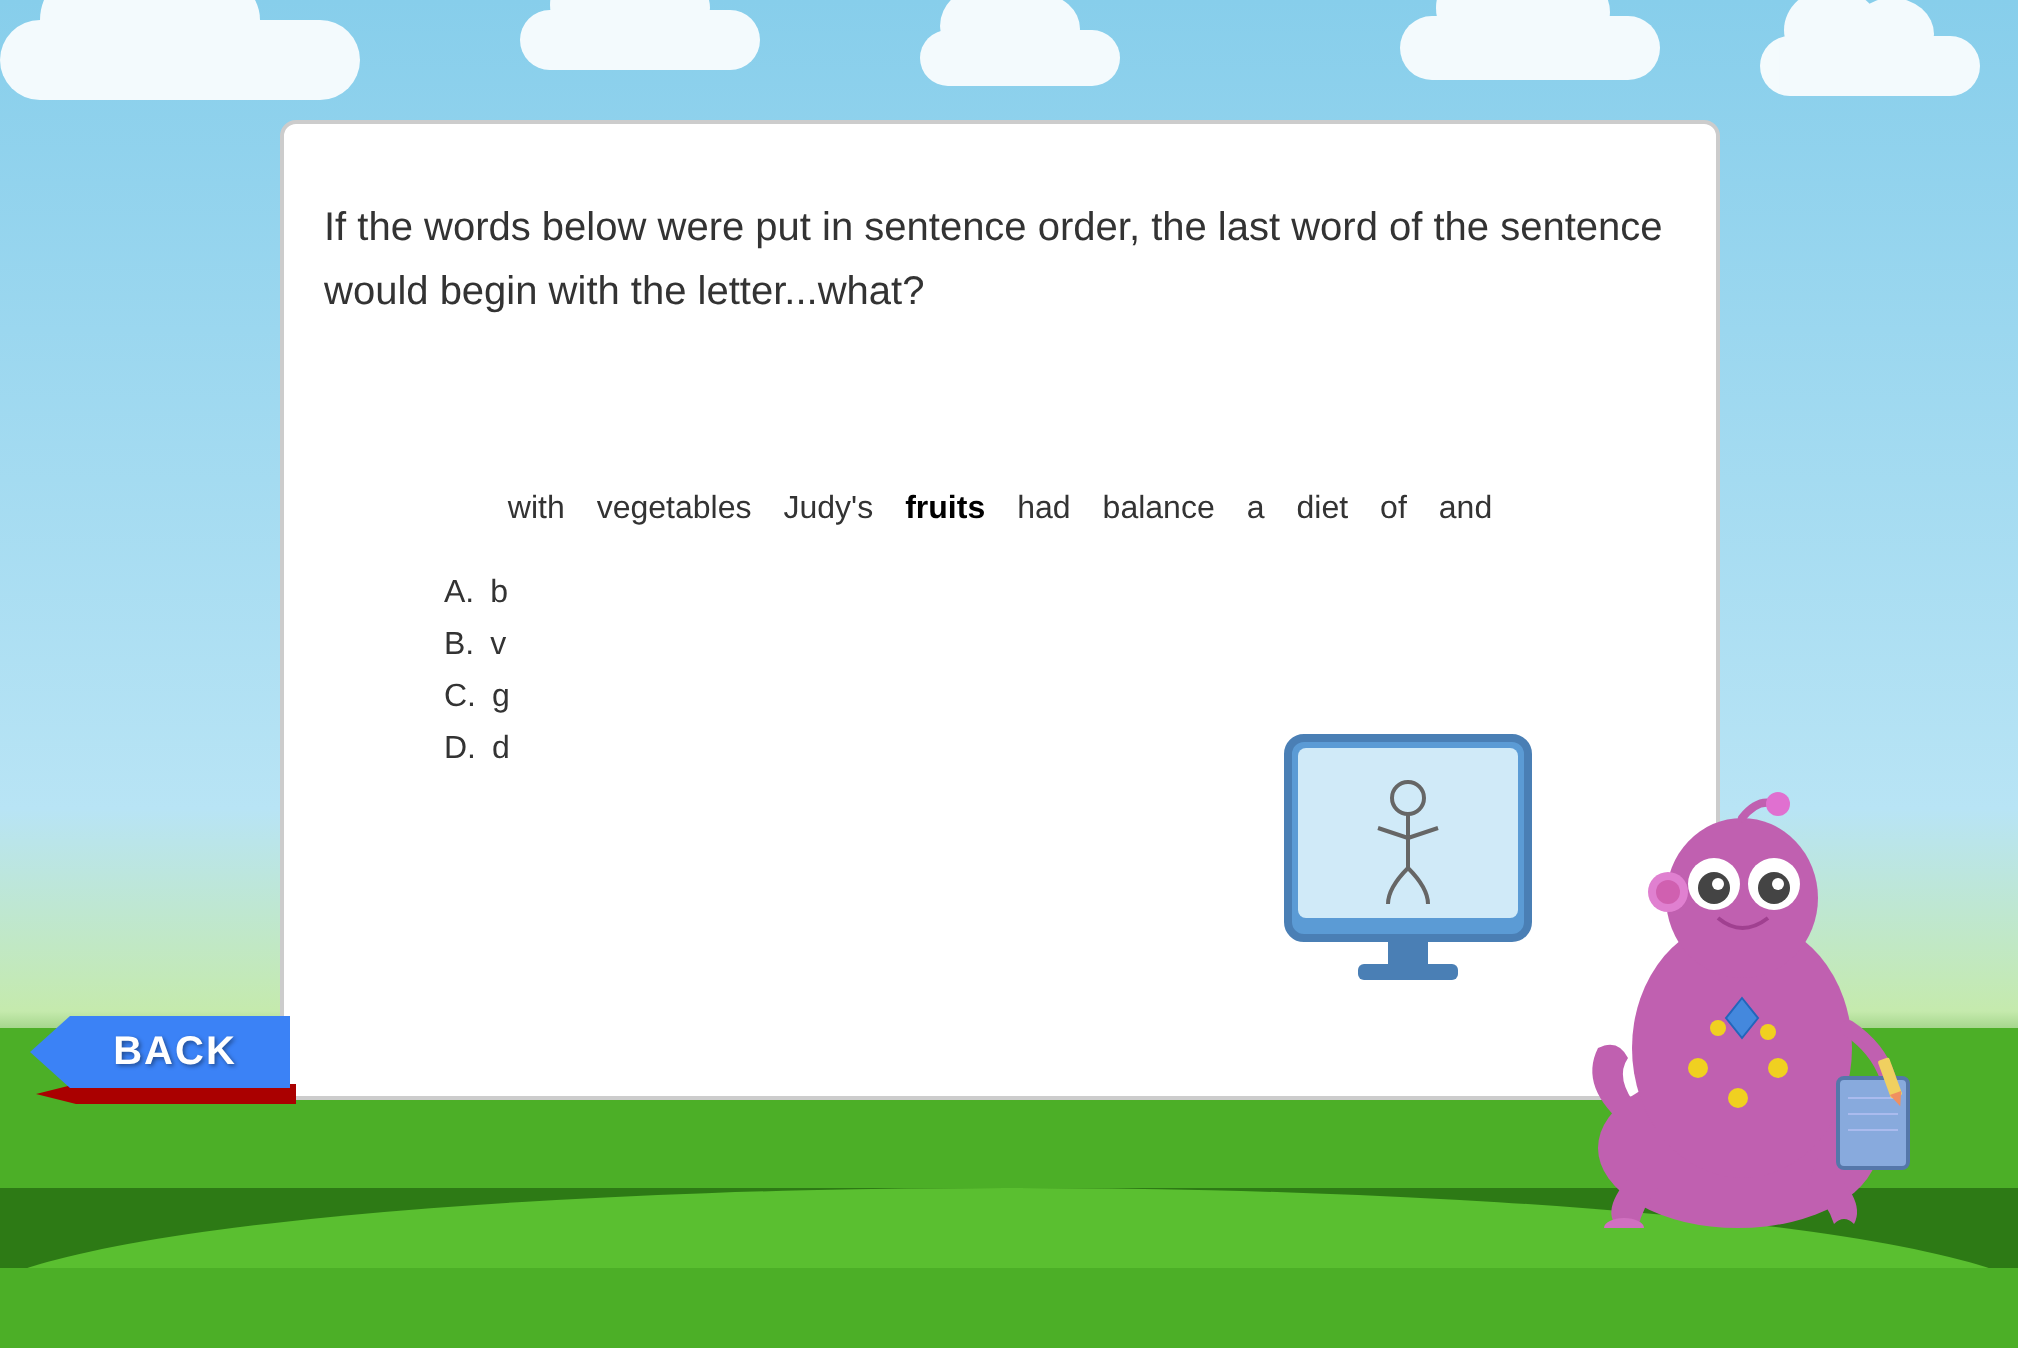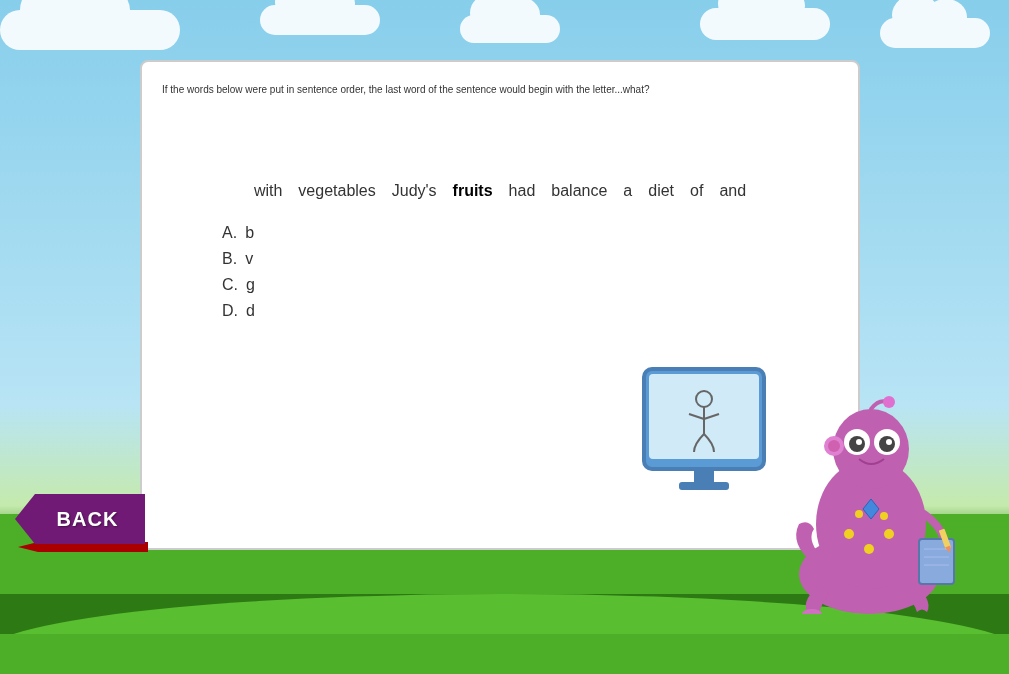--- a/index.html
+++ b/index.html
@@ -63,24 +63,25 @@
       width: 720px;
       height: 490px;
       background: white;
       border: 2px solid #ccc;
       border-radius: 8px;
       padding: 20px;
       z-index: 10;
     }
 
     .question-text {
-      font-size: 10px;
+      font-size: 20px;
       color: #333;
       line-height: 1.6;
       margin-bottom: 20px;
+      margin-top: 16px;
     }
 
     .words-row {
       display: flex;
       justify-content: center;
       gap: 0;
       margin: 80px 0 20px 0;
       font-size: 16px;
     }
 
@@ -122,23 +123,23 @@
       cursor: pointer;
     }
 
     .back-arrow {
       position: relative;
       display: flex;
       align-items: center;
     }
 
     .arrow-body {
-      background: #701a75;
+      background: #3b82f6;
       width: 130px;
-      height: 50px;
+      height: 36px;
       clip-path: polygon(20px 0%, 100% 0%, 100% 100%, 20px 100%, 0% 50%);
       display: flex;
       align-items: center;
       justify-content: center;
       position: relative;
     }
 
     .arrow-shadow {
       position: absolute;
       background: #a00;

